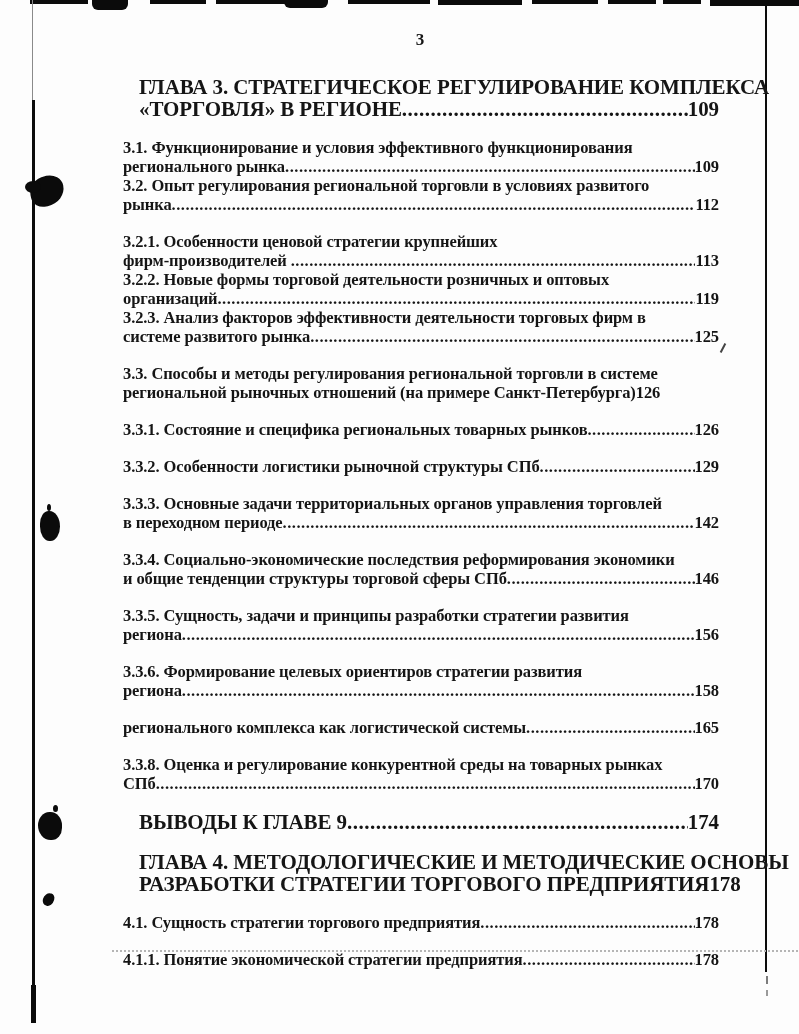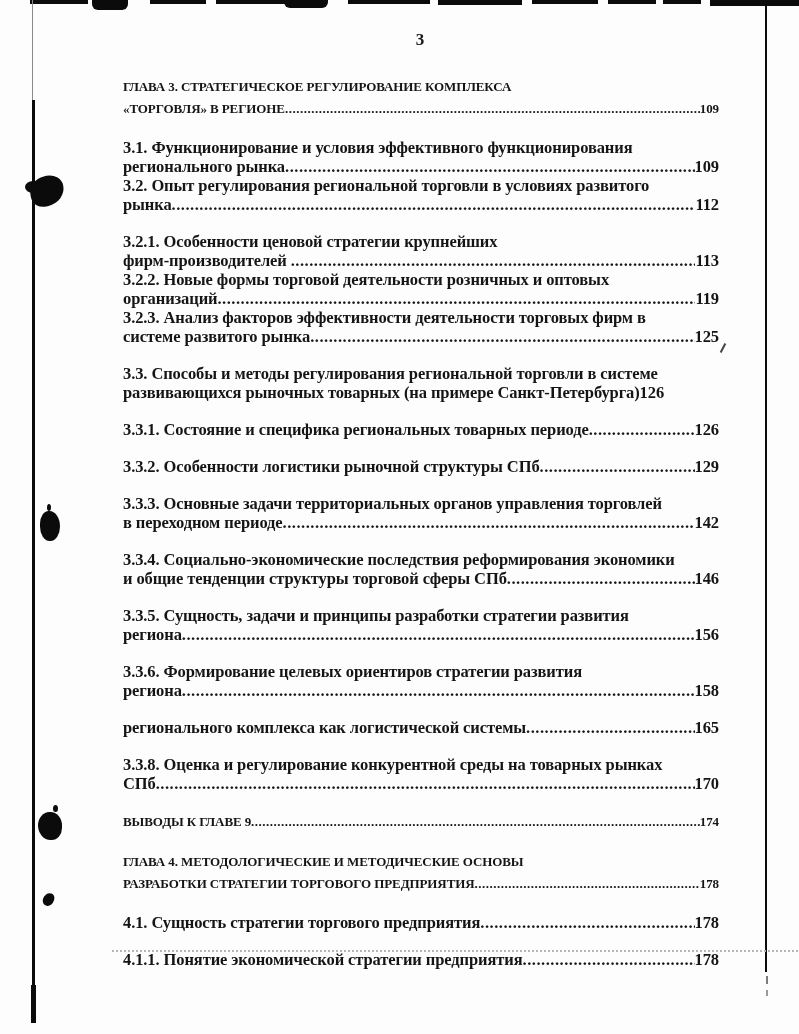--- a/index.html
+++ b/index.html
@@ -9,21 +9,21 @@
     overflow:hidden;font-weight:700;
   }
   .page-num{
     position:absolute;top:30px;left:123px;width:594px;text-align:center;
     font-size:17px;font-weight:700;
   }
   .toc{position:absolute;top:76px;left:123px;width:596px;font-size:16.5px;letter-spacing:-0.1px;}
   .entry{margin-bottom:18px;}
   .entry.tight{margin-bottom:0;}
   .entry .line{line-height:19px;white-space:nowrap;}
-  .entry.chapter{font-size:13px;}
+  .entry.chapter{font-size:21px;margin-left:16px;}
   .entry.chapter .line{line-height:22px;}
   .line.last{display:flex;align-items:baseline;}
   .line.last .t{white-space:pre;flex:0 0 auto;text-align:center;}
   .line.last .dots{flex:1 1 auto;overflow:hidden;white-space:nowrap;letter-spacing:0.5px;}
   .line.last .pg{flex:0 0 auto;white-space:nowrap;}
   
   .art{position:absolute;background:#0b0b0b;}
   .blob{position:absolute;background:#0b0b0b;}
 </style>
 </head>
@@ -112,27 +112,27 @@
         <div class="line">3.2.3. Анализ факторов эффективности деятельности торговых фирм в</div>
         <div class="line last">
           <span class="t">системе развитого рынка</span>
           <span class="dots">............................................................................................................................................................................................................................................................................................................</span>
           <span class="pg">125</span>
         </div>
       </div>
       <div class="entry item">
         <div class="line">3.3. Способы и методы регулирования региональной торговли в системе</div>
         <div class="line last">
-          <span class="t">развивающихся рыночных товарных (на примере Санкт-Петербурга)</span>
+          <span class="t">региональной рыночных отношений (на примере Санкт-Петербурга)</span>
           <span class="pg">126</span>
         </div>
       </div>
       <div class="entry item">
         <div class="line last">
-          <span class="t">3.3.1. Состояние и специфика региональных товарных периоде</span>
+          <span class="t">3.3.1. Состояние и специфика региональных товарных рынков</span>
           <span class="dots">............................................................................................................................................................................................................................................................................................................</span>
           <span class="pg">126</span>
         </div>
       </div>
       <div class="entry item">
         <div class="line last">
           <span class="t">3.3.2. Особенности логистики рыночной структуры СПб</span>
           <span class="dots">............................................................................................................................................................................................................................................................................................................</span>
           <span class="pg">129</span>
         </div>

